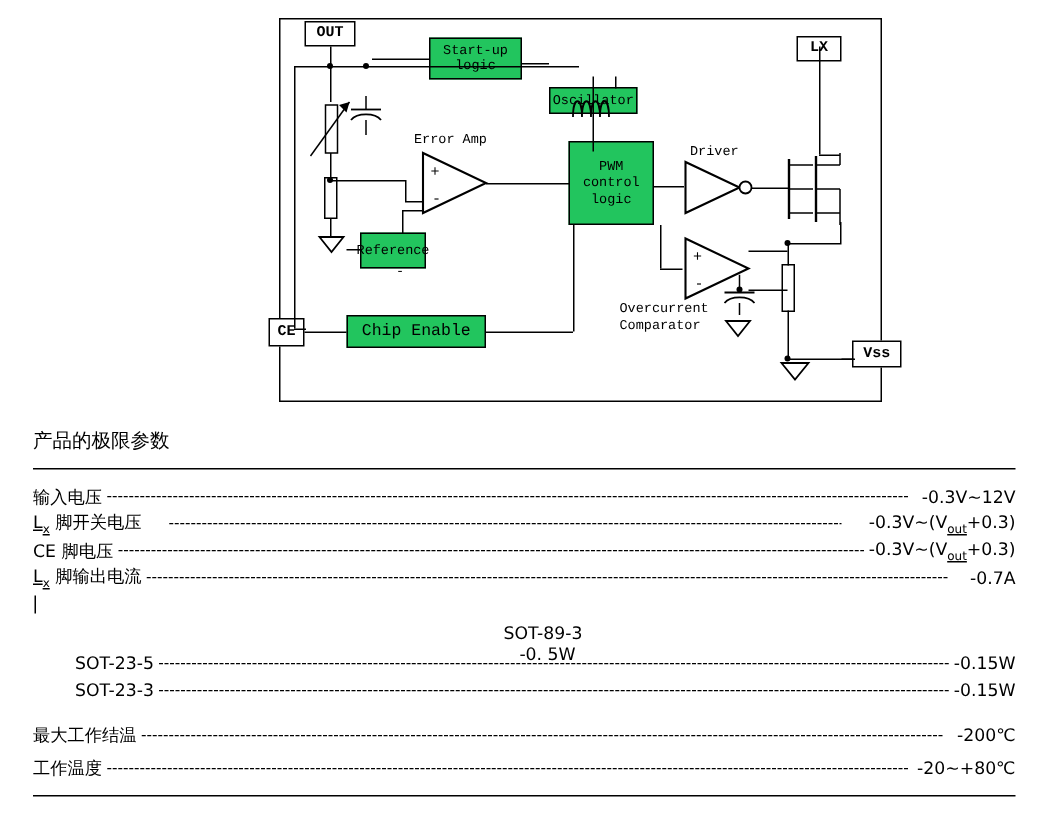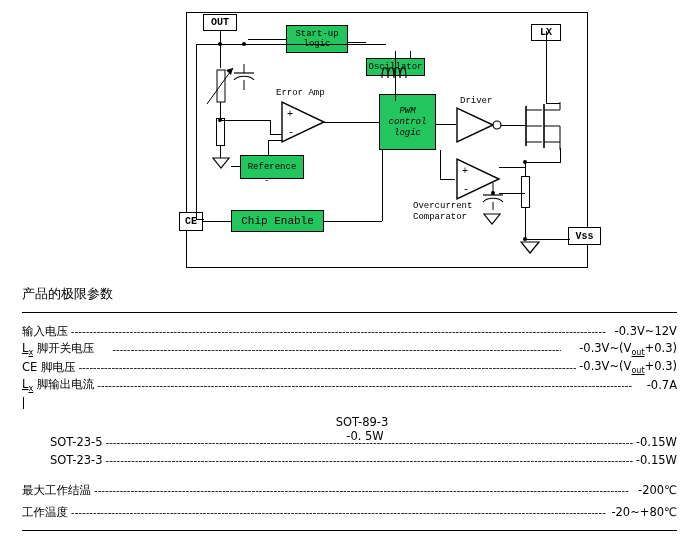--- a/index.html
+++ b/index.html
@@ -50,25 +50,25 @@
     <div class="pin" style="left:203px;top:14px;width:34px;height:17px;">OUT</div>
     <div class="pin" style="left:531px;top:24px;width:30px;height:17px;">LX</div>
     <div class="pin" style="left:179px;top:212px;width:24px;height:19px;">CE</div>
     <div class="pin" style="left:568px;top:227px;width:33px;height:18px;">Vss</div>
 
     <div class="boxlbl" style="left:286px;top:25px;width:62px;height:28px;white-space:pre-line;line-height:10px;">Start-up
 logic</div>
 
     <div class="boxlbl" style="left:366px;top:33px;width:59px;height:18px;margin-top:25px;">Oscillator</div>
 
-    <div class="boxlbl" style="left:379px;top:94px;width:57px;height:56px;white-space:pre-line;line-height:11px;font-style:italic;">PWM
+    <div class="boxlbl" style="left:379px;top:94px;width:57px;height:56px;white-space:pre-line;line-height:11px;">PWM
 control
 logic</div>
 
-    <div class="boxlbl" style="left:240px;top:155px;width:64px;height:24px;">Reference</div>
+    <div class="boxlbl" style="left:240px;top:155px;width:44px;height:24px;">Reference</div>
     <div class="lbl" style="left:264px;top:176px;">-</div>
 
     <div class="boxlbl" style="left:231px;top:210px;width:93px;height:22px;font-size:11px;">Chip Enable</div>
 
     <div class="lbl" style="left:276px;top:88px;">Error Amp</div>
     <div class="lbl" style="left:460px;top:96px;">Driver</div>
     <div class="lbl" style="left:413px;top:201px;width:70px;white-space:pre-line;line-height:11px;">Overcurrent
 Comparator</div>
 
     <svg style="position:absolute;left:280px;top:100px;" width="48" height="44">

